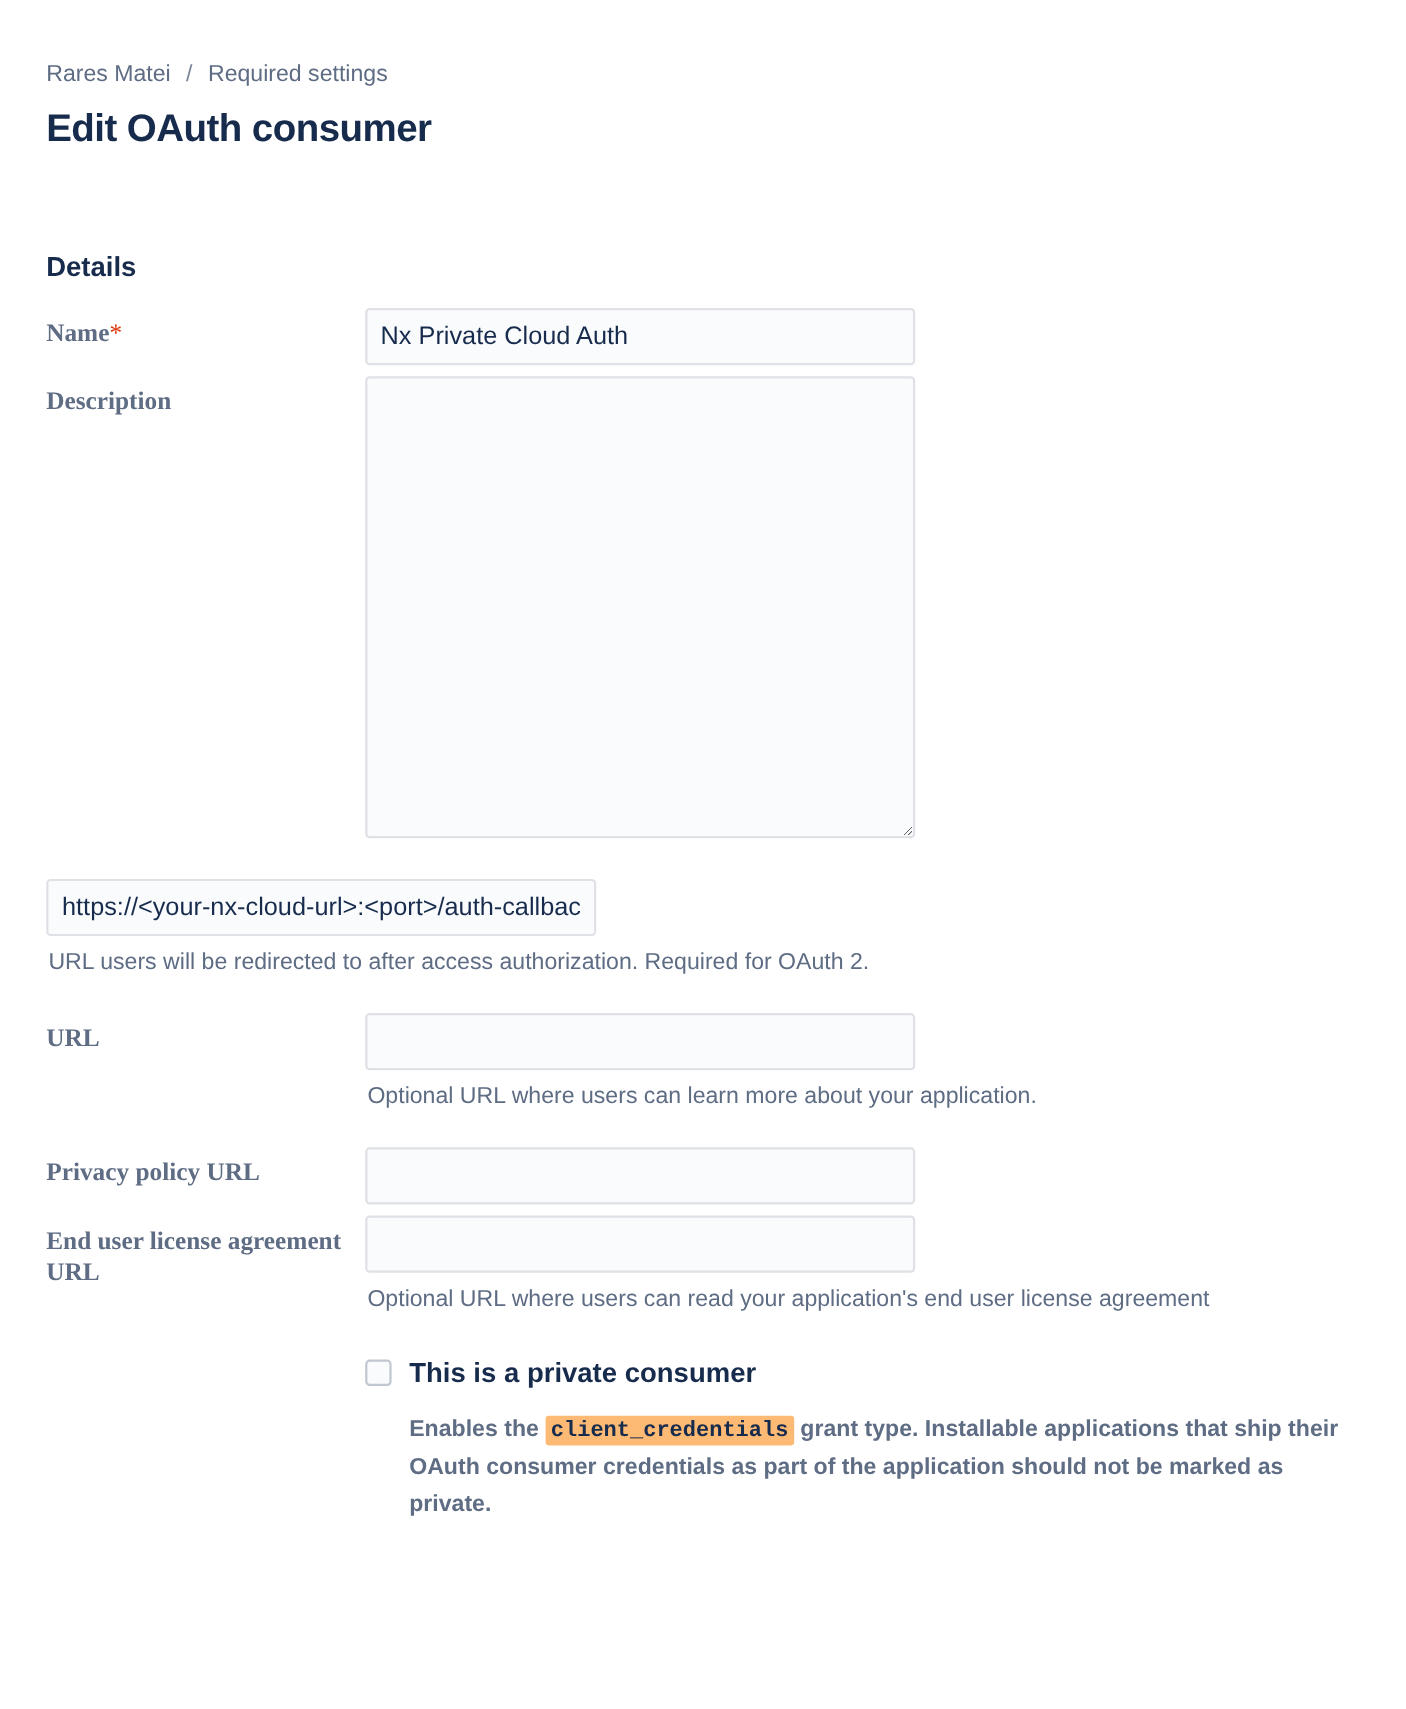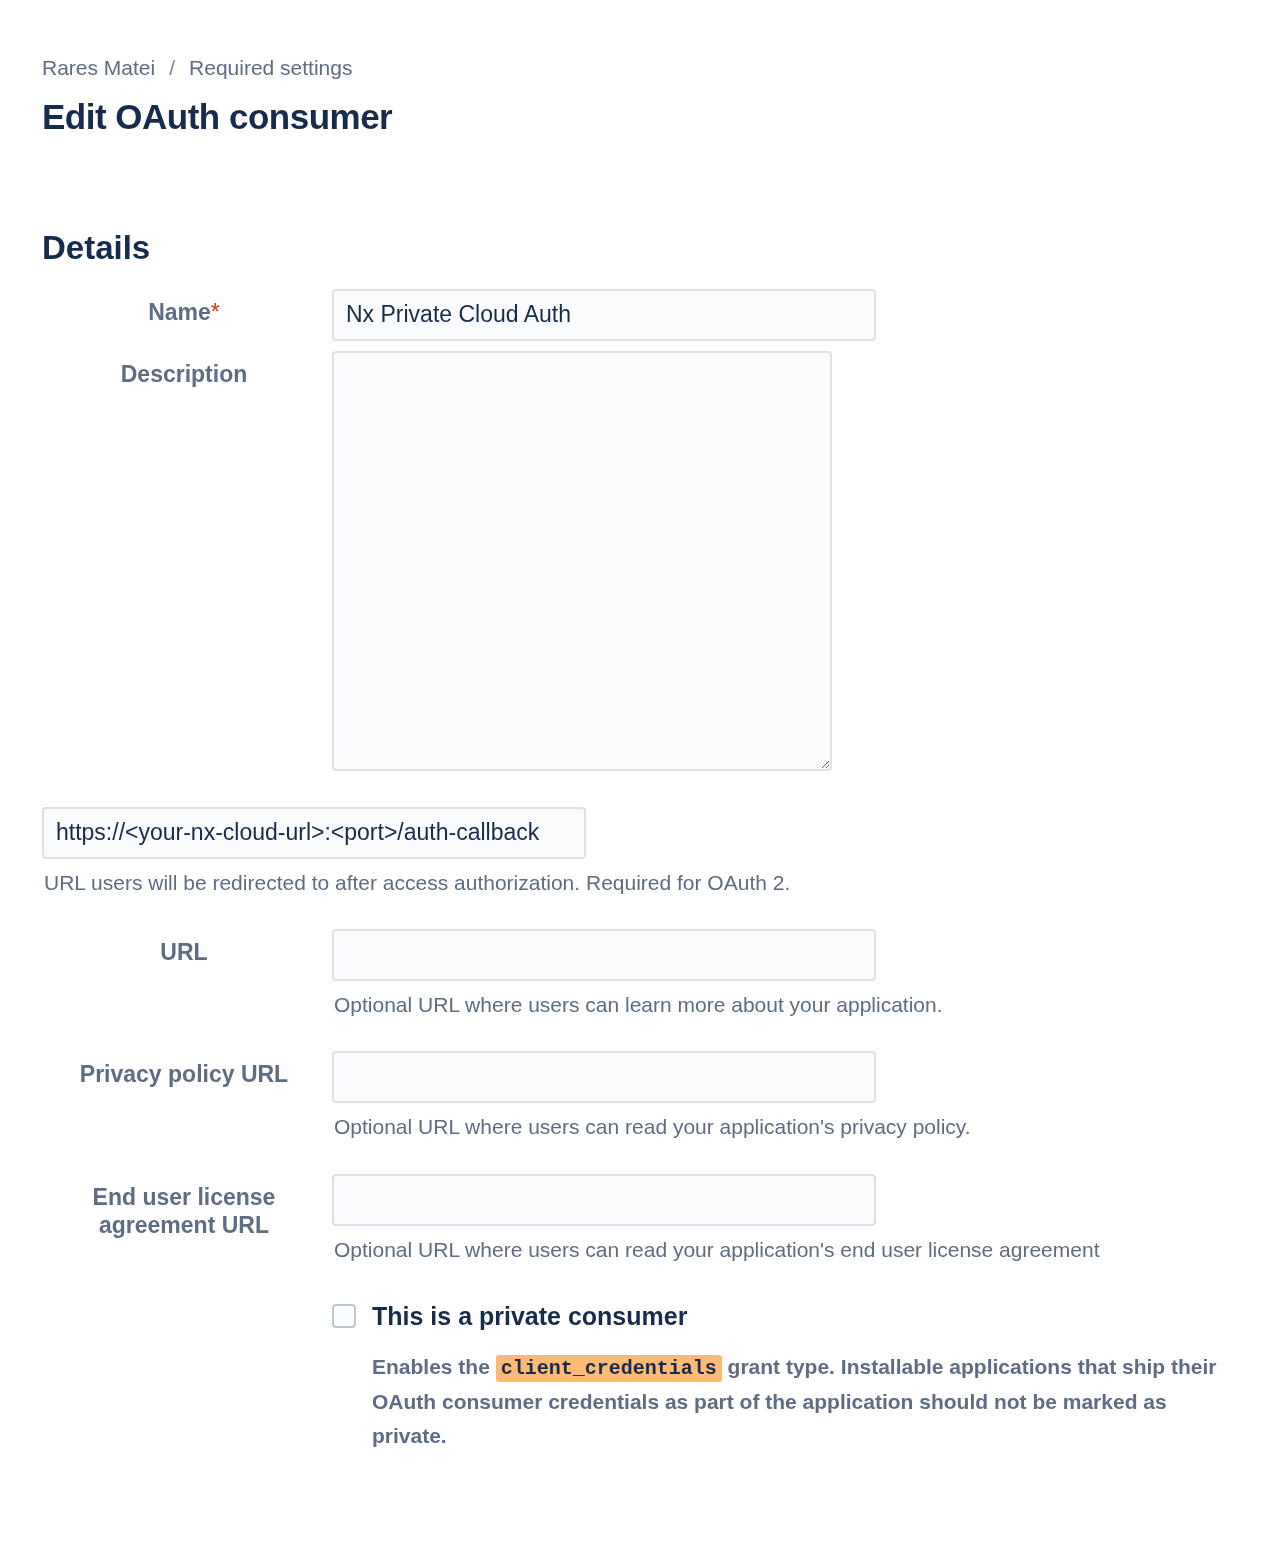--- a/index.html
+++ b/index.html
@@ -42,53 +42,54 @@
     font-size: 35px;
     line-height: 1.1;
     font-weight: bold;
     color: #172b4d;
     margin: 0 0 92px 0;
     letter-spacing: -0.5px;
   }
 
   
   .section-heading {
-    font-size: 33px;
+    font-size: 25px;
     font-weight: bold;
     color: #172b4d;
     margin: 16px 0 22px 0;
   }
 
   
   .form-row {
     display: flex;
     align-items: flex-start;
     margin-bottom: 10px;
   }
   .form-label {
     width: 290px;
     flex: 0 0 290px;
-    text-align: center;
+    text-align: left;
     padding-right: 6px;
     padding-top: 9px;
     font-size: 23px;
     color: #5e6c84;
     font-weight: bold;
     line-height: 1.25;
+    font-family: Liberation Serif, serif;
   }
   .form-label .req {
     color: #de350b;
     font-weight: normal;
   }
   .form-field {
     flex: 1 1 auto;
   }
 
   input.text-input {
-    width: 544px;
+    width: 500px;
     height: 52px;
     padding: 6px 12px;
     font-size: 23px;
     font-family: "Liberation Sans", sans-serif;
     color: #172b4d;
     background: #fafbfc;
     border: 2px solid #dfe1e6;
     border-radius: 4px;
     outline: none;
   }
@@ -204,21 +205,20 @@
     <div class="form-field">
       <input class="text-input" type="text" value="" style="">
       <div class="helper-text">Optional URL where users can learn more about your application.</div>
     </div>
   </div>
 
   <div class="form-row">
     <div class="form-label">Privacy policy URL</div>
     <div class="form-field">
       <input class="text-input" type="text" value="" style="">
-      <div class="helper-text">Optional URL where users can read your application's privacy policy.</div>
     </div>
   </div>
 
   <div class="form-row">
     <div class="form-label">End user license agreement URL</div>
     <div class="form-field">
       <input class="text-input" type="text" value="" style="">
       <div class="helper-text">Optional URL where users can read your application's end user license agreement</div>
     </div>
   </div>

